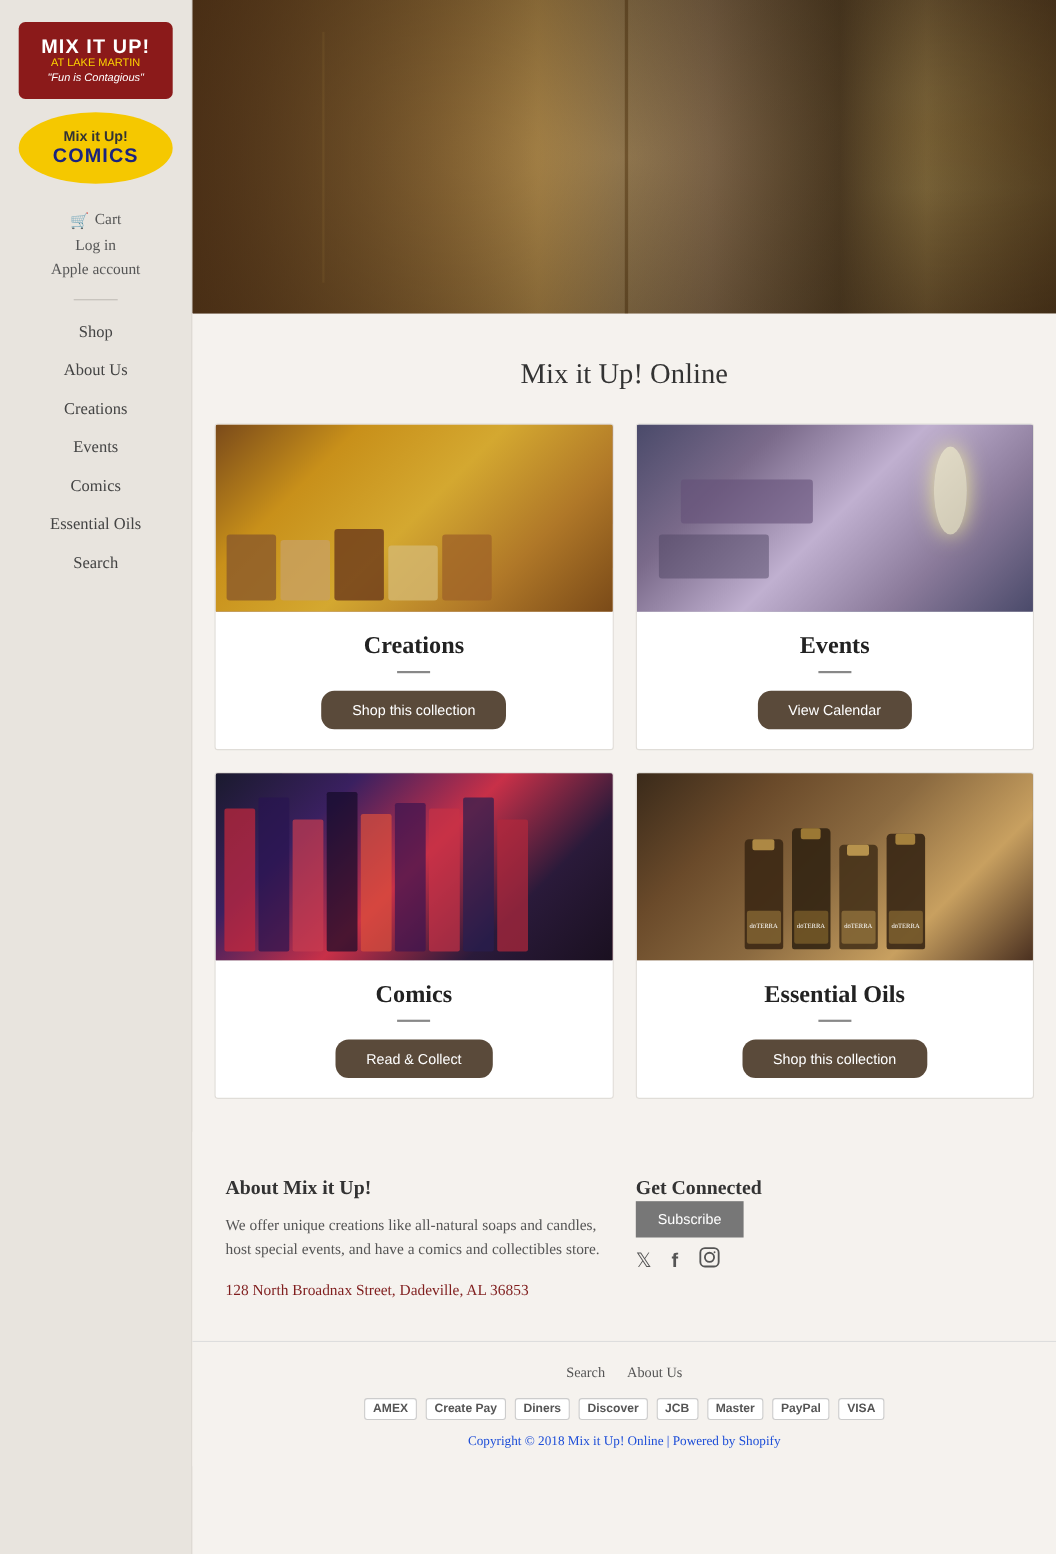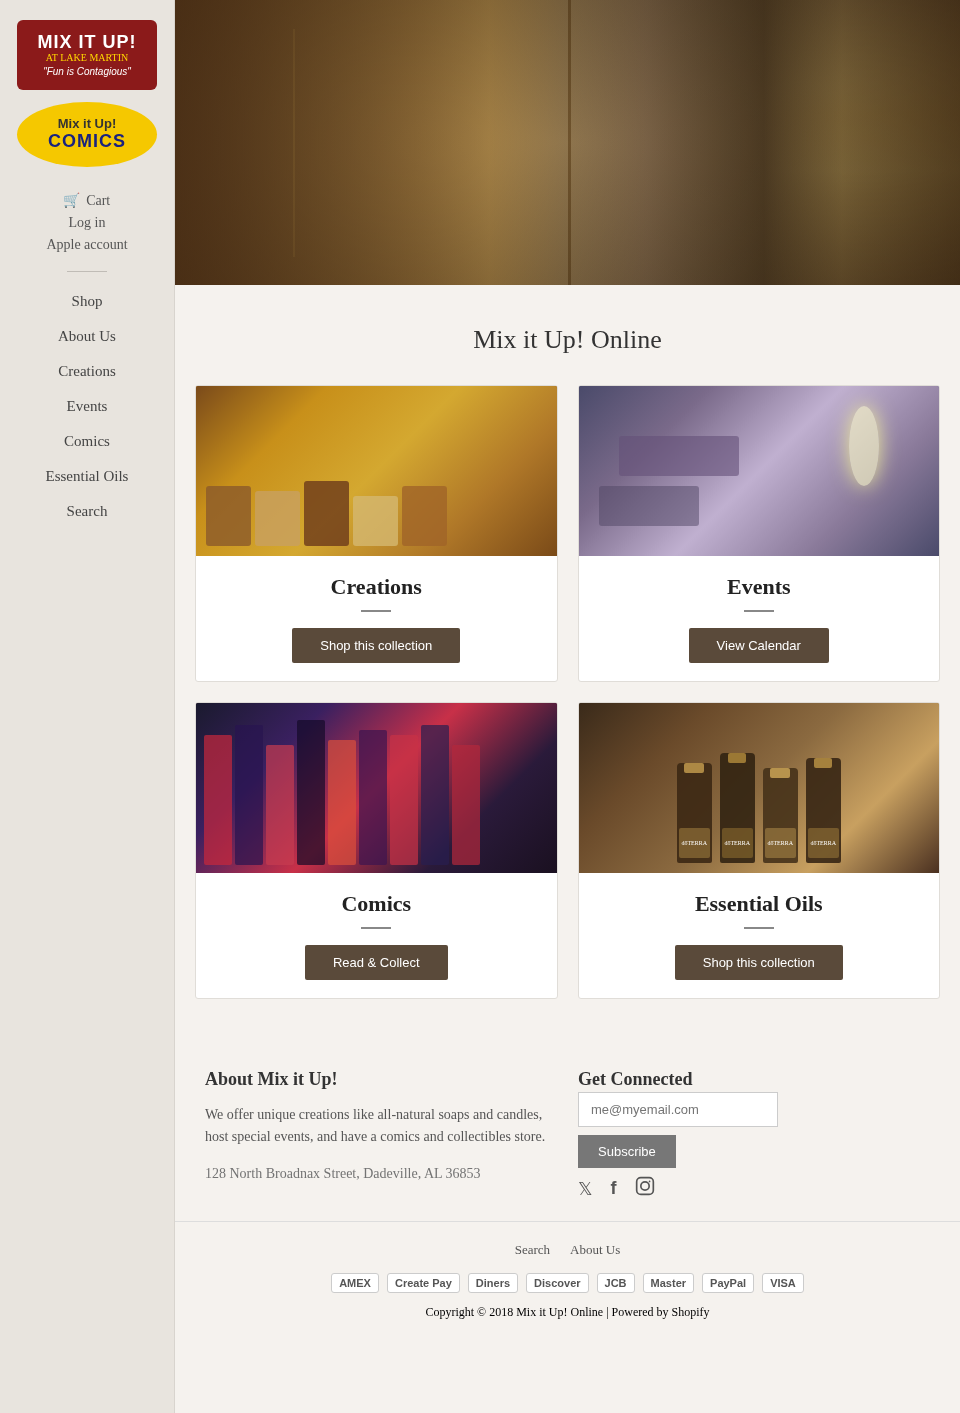--- a/index.html
+++ b/index.html
@@ -254,21 +254,21 @@
     .collection-btn {
       display: inline-block;
       background: #5a4a3a;
       color: #fff;
       padding: 10px 28px;
       font-size: 13px;
       font-family: Arial, sans-serif;
       border: none;
       cursor: pointer;
       text-decoration: none;
-      border-radius: 2px;
+      border-radius: 12px;
     }
 
     
     .footer-info {
       background: #f5f2ee;
       padding: 40px 30px 20px;
       display: grid;
       grid-template-columns: 1fr 1fr;
       gap: 21px;
     }
@@ -286,21 +286,21 @@
       margin-bottom: 14px;
     }
     .about-section .location-label {
       font-size: 14px;
       color: #333;
       font-style: italic;
       margin-bottom: 5px;
     }
     .about-section .location-addr {
       font-size: 14px;
-      color: #737373;
+      color: #7f1d1d;
     }
     .get-connected h3 {
       font-size: 18px;
       font-weight: bold;
       color: #333;
       margin-bottom: 2px;
       font-family: Georgia, serif;
     }
     .email-input {
       width: 200px;
@@ -364,31 +364,31 @@
       border: 1px solid #ccc;
       border-radius: 3px;
       padding: 3px 7px;
       font-size: 11px;
       color: #555;
       font-family: Arial, sans-serif;
       font-weight: bold;
     }
     .copyright {
       font-size: 12px;
-      color: #000000;
+      color: #1d4ed8;
     }
   </style>
 </head>
 <body>
 
 <div id="sidebar">
 
   <div class="logo-top">
     <div class="logo-top-text1">MIX IT UP!</div>
-    <div style="color:#ffd700;font-size:10px;font-family:Liberation Serif, serif;text-align:center;">AT LAKE MARTIN</div>
+    <div style="color:#ffd700;font-size:10px;font-family:Liberation Sans, sans-serif;text-align:center;">AT LAKE MARTIN</div>
     <div class="logo-top-text2">"Fun is Contagious"</div>
   </div>
 
   <div class="logo-bottom">
     <div class="logo-bottom-text1">Mix it Up!</div>
     <div class="logo-bottom-text2">COMICS</div>
   </div>
 
   <div class="sidebar-account-links">
     <a class="sidebar-account-link">
@@ -521,21 +521,20 @@
   </div>
 
   <div class="footer-info">
     <div class="about-section">
       <h3>About Mix it Up!</h3>
       <p>We offer unique creations like all-natural soaps and candles, host special events, and have a comics and collectibles store.</p>
       <p class="location-addr">128 North Broadnax Street, Dadeville, AL 36853</p>
     </div>
     <div class="get-connected">
       <h3>Get Connected</h3>
-      <input class="email-input" type="email" placeholder="me@myemail.com" style="">
       <button class="subscribe-btn">
         <span>Subscribe</span>
       </button>
       <div class="social-icons">
         <a class="social-icon" style="font-size:18px;font-style:normal;">𝕏</a>
         <a class="social-icon" style="font-family:Arial,sans-serif;font-weight:bold;font-size:18px;">f</a>
         <a class="social-icon">
           <svg width="20" height="20" viewBox="0 0 24 24" fill="none" stroke="#555" stroke-width="2">
             <rect x="2" y="2" width="20" height="20" rx="5"></rect>
             <circle cx="12" cy="12" r="5"></circle>

